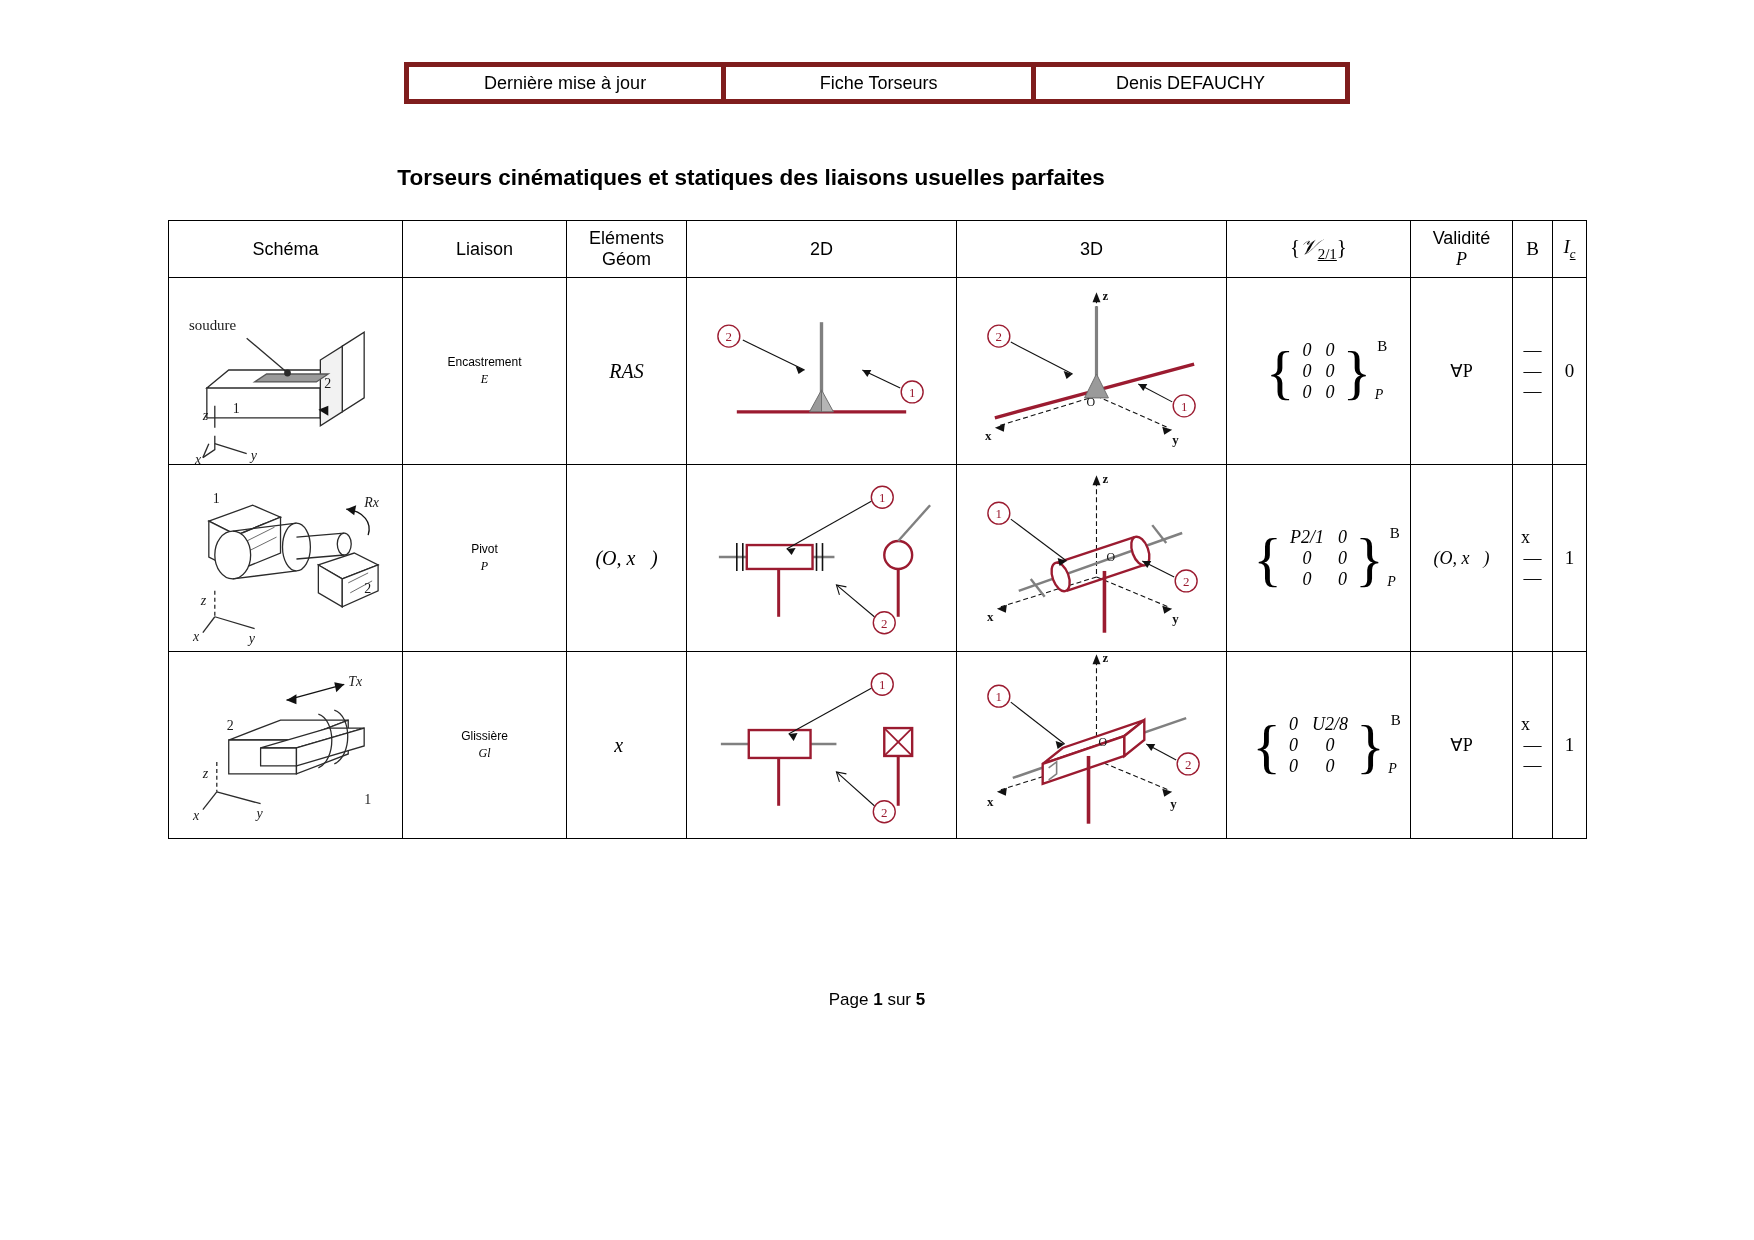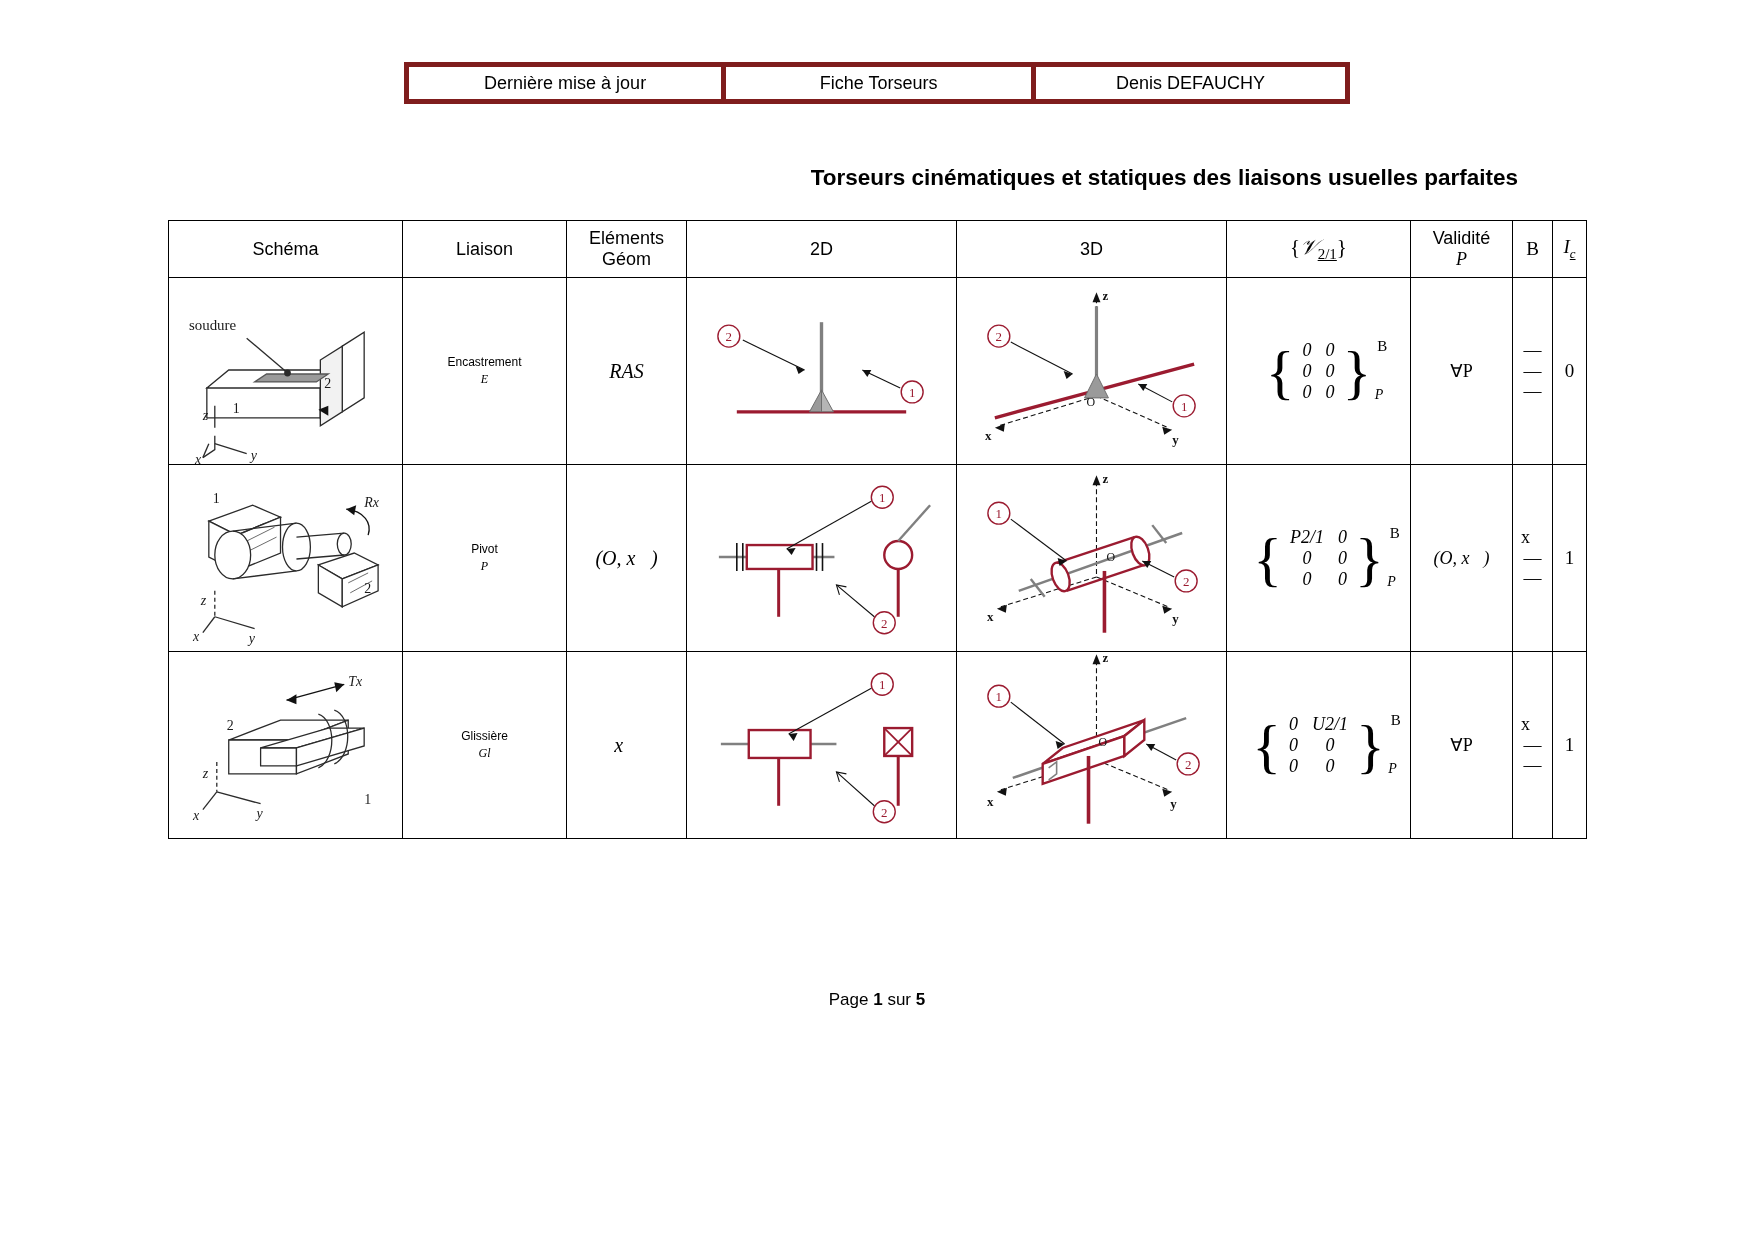--- a/index.html
+++ b/index.html
@@ -41,25 +41,24 @@
   .hdr-c1 { width: 320px; }
   .hdr-c2 { width: 312px; }
   .hdr-c3 { width: 314px; }
 
   
   .doc-title {
     position: absolute;
     top: 165px;
     left: 0;
     width: 1502px;
-    text-align: right;
+    text-align: center;
     font-size: 22.5px;
     font-weight: bold;
     font-family: "Liberation Sans", sans-serif;
-    padding-left: 16px;
   }
 
   
   .main-table {
     position: absolute;
     left: 168px;
     top: 220px;
     width: 1418px;
     border-collapse: collapse;
     table-layout: fixed;
@@ -615,21 +614,21 @@
             </g>
           </svg>
         </td>
         <td>
           <div class="torseur-wrap">
             <div class="torseur">
               <span class="brace">{</span><table>
                 <tbody>
                     <tr>
                       <td>0</td>
-                      <td>U2/1</td>
+                      <td>U2/8</td>
                     </tr>
                 <tr>
                       <td>0</td>
                       <td>0</td>
                     </tr>
                 <tr>
                       <td>0</td>
                       <td>0</td>
                     </tr>
               </tbody></table><span class="brace">}</span>

